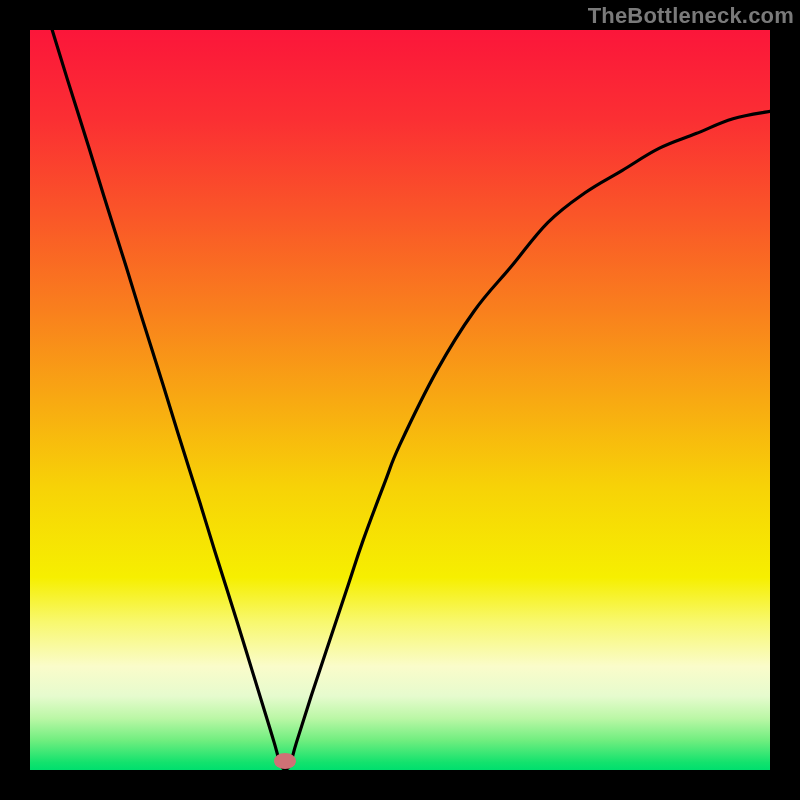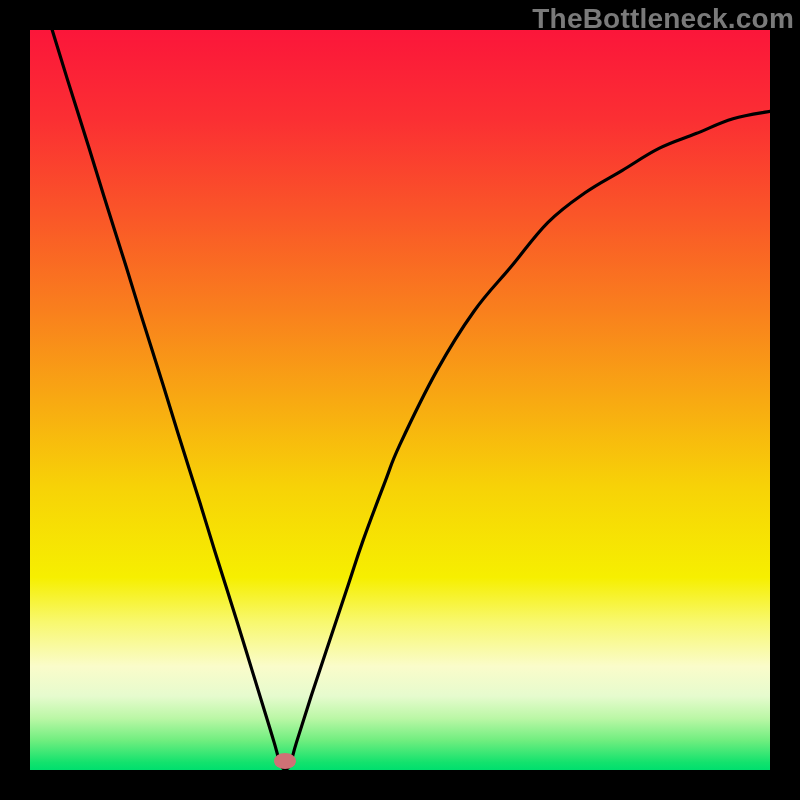--- a/index.html
+++ b/index.html
@@ -24,21 +24,21 @@
     width: 740px;
     height: 740px;
     overflow: hidden;
   }
   .watermark {
     position: absolute;
     top: 3px;
     right: 6px;
     color: #7a7a7a;
     font-weight: 700;
-    font-size: 28px;
+    font-size: 22px;
     letter-spacing: 0.2px;
     font-family: Arial, Helvetica, sans-serif;
   }
   .marker {
     position: absolute;
     background: #cf7176;
     border-radius: 50% / 50%;
     transform: translate(-50%, -50%);
   }
 </style>

